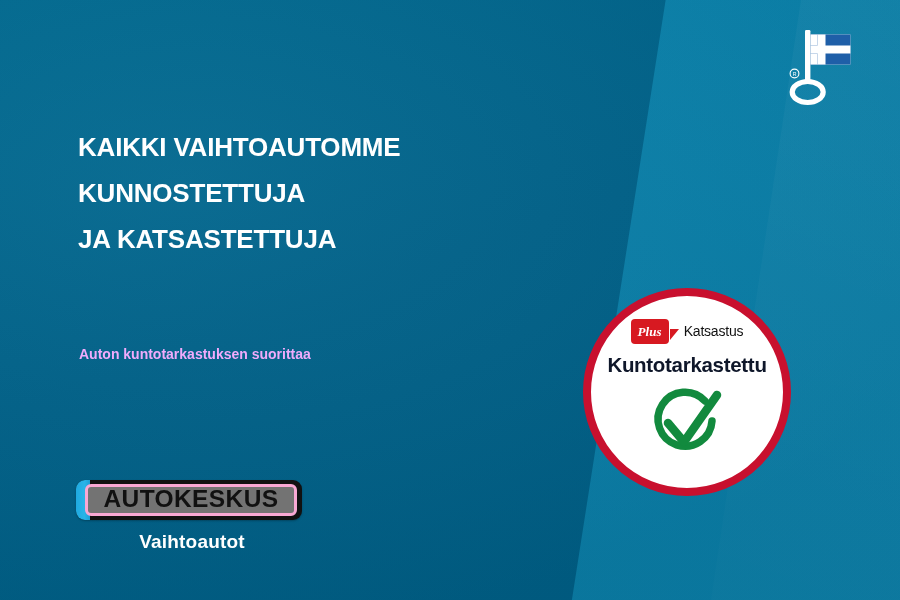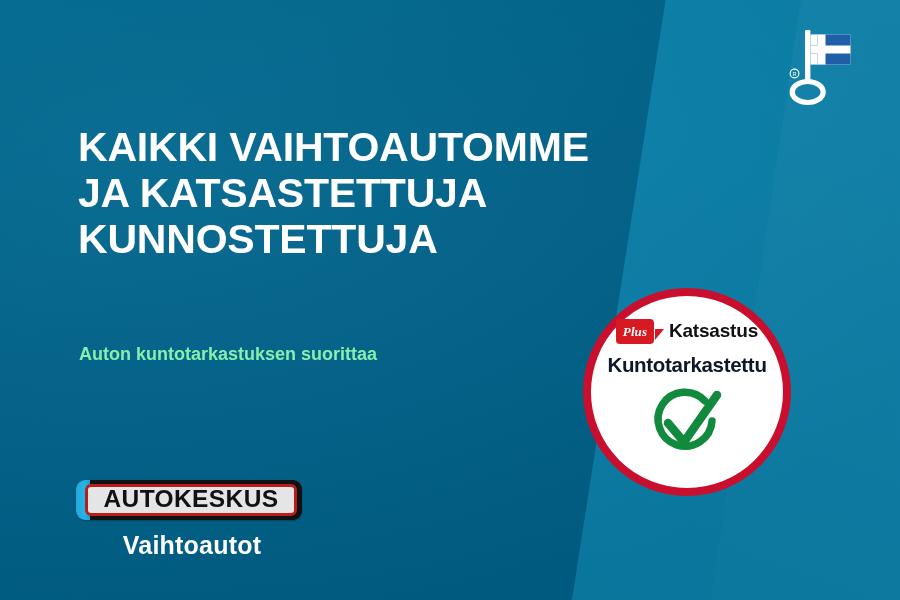--- a/index.html
+++ b/index.html
@@ -57,35 +57,35 @@
   }
 
   
   .headline {
     position: absolute;
     left: 78px;
     top: 124px;
     width: 600px;
     color: #ffffff;
     font-weight: bold;
-    font-size: 41px;
+    font-size: 26px;
     line-height: 46px;
     letter-spacing: -0.2px;
     text-transform: uppercase;
   }
   .headline .line { display: block; white-space: nowrap; }
 
   .subline {
     position: absolute;
     left: 79px;
     top: 342px;
     width: 420px;
-    color: #86efac;
-    font-weight: bold;
-    font-size: 18px;
+    color: #f0abfc;
+    font-weight: bold;
+    font-size: 14px;
     line-height: 25px;
   }
   .subline .line { display: block; }
 
   
   .logo-block {
     position: absolute;
     left: 76px;
     top: 480px;
     width: 232px;
@@ -106,42 +106,42 @@
     left: 0; top: 0;
     width: 14px; height: 100%;
     background: linear-gradient(90deg, #1fa9e0 0%, #29b4e8 60%, #1c9fd6 100%);
   }
   .plate-face {
     position: absolute;
     left: 9px;
     top: 4px;
     right: 5px;
     bottom: 4px;
-    background: #e5e5e5;
-    border: 3px solid #b91c1c;
+    background: #737373;
+    border: 3px solid #f9a8d4;
     border-radius: 6px;
     display: flex;
     align-items: center;
     justify-content: center;
   }
   .plate-text {
     color: #111111;
     font-weight: bold;
     font-size: 24.5px;
     letter-spacing: 0.4px;
     line-height: 1;
     padding-bottom: 1px;
   }
 
   .logo-sub {
     margin-top: 11px;
     text-align: center;
     color: #ffffff;
     font-weight: bold;
-    font-size: 25px;
+    font-size: 19px;
     letter-spacing: 0.2px;
   }
 
   
   .keyflag {
     position: absolute;
     left: 786px;
     top: 26px;
     width: 70px;
     height: 80px;
@@ -192,22 +192,22 @@
   
   .plus-flag {
     width: 0; height: 0;
     border-left: 9px solid #d71921;
     border-bottom: 11px solid transparent;
     margin-left: -1px;
     margin-top: 7px;
   }
   .brand-word {
     color: #111111;
-    font-weight: bold;
-    font-size: 19px;
+    font-weight: normal;
+    font-size: 14px;
     letter-spacing: -0.2px;
     margin-left: 5px;
   }
 
   .badge-title {
     margin-top: 9px;
     color: #0f172a;
     font-weight: bold;
     font-size: 20.5px;
     letter-spacing: -0.3px;
@@ -249,22 +249,22 @@
 
       <ellipse cx="21.7" cy="66" rx="15.5" ry="10.5" fill="none" stroke="#ffffff" stroke-width="5.2"></ellipse>
 
       <circle cx="8.5" cy="47.5" r="4.4" fill="none" stroke="#ffffff" stroke-width="1.1"></circle>
       <text x="8.5" y="50.2" text-anchor="middle" font-family="Liberation Sans, sans-serif" font-size="5.2" fill="#ffffff">R</text>
     </svg>
   </div>
 
   <div class="headline">
     <span class="line">KAIKKI VAIHTOAUTOMME</span>
+    <span class="line">KUNNOSTETTUJA</span>
     <span class="line">JA KATSASTETTUJA</span>
-    <span class="line">KUNNOSTETTUJA</span>
   </div>
 
   <div class="subline">
     <span class="line">Auton kuntotarkastuksen suorittaa</span>
   </div>
 
   <div class="logo-block">
     <div class="plate">
       <div class="plate-band"></div>
       <div class="plate-face">

